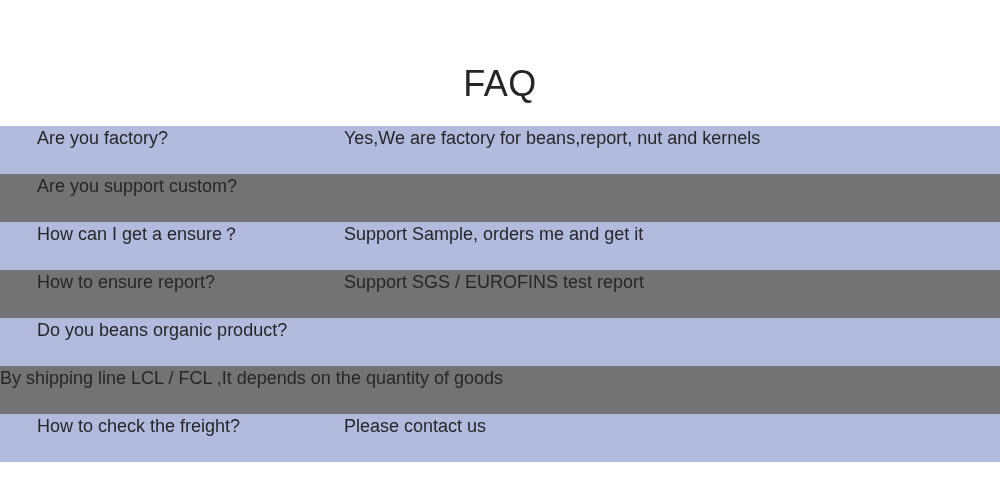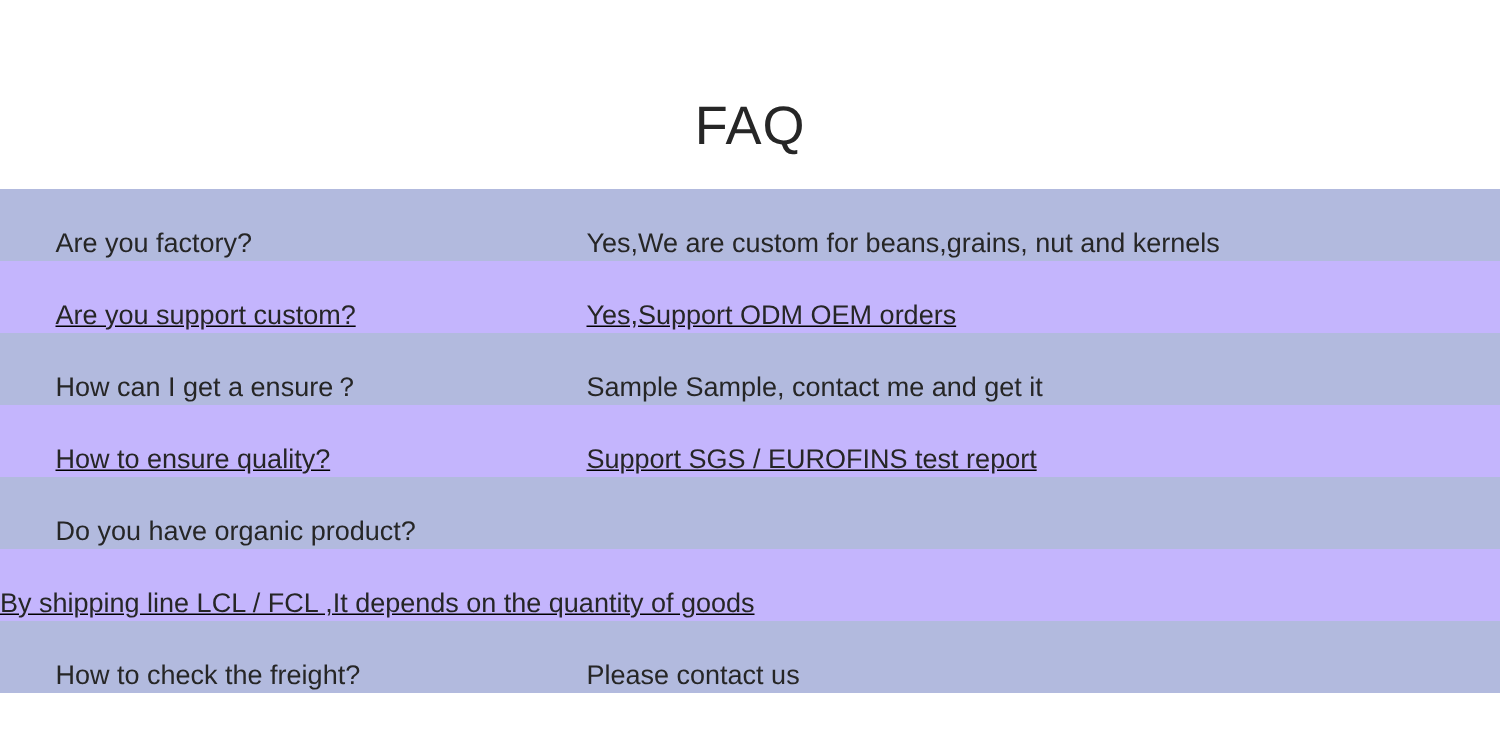--- a/index.html
+++ b/index.html
@@ -36,32 +36,30 @@
   }
   .faq-table {
     position: absolute;
     left: 0;
     top: 126px;
     width: 1000px;
   }
   .faq-row {
     position: relative;
     display: flex;
-    align-items: flex-end;
+    align-items: flex-start;
     width: 1000px;
     height: 48px;
     box-sizing: border-box;
-    gap: 47px;
   }
   .faq-row.shade-on {
     background: #b2bade;
   }
   .faq-row.shade-off {
-    background: #c4b5fd;
-    text-decoration: underline;
+    background: #737373;
   }
   .cell-question {
     flex: 0 0 auto;
     width: 344px;
     box-sizing: border-box;
     padding-left: 37px;
     padding-right: 6px;
     font-size: 18px;
     line-height: 24px;
     color: #262626;
@@ -82,40 +80,39 @@
 <body>
 
 <div class="page">
 
   <div class="faq-title">FAQ</div>
 
   <div class="faq-table">
 
     <div class="faq-row shade-on">
       <div class="cell-question">Are you factory?</div>
-      <div class="cell-answer">Yes,We are custom for beans,grains, nut and kernels</div>
+      <div class="cell-answer">Yes,We are factory for beans,report, nut and kernels</div>
     </div>
 
     <div class="faq-row shade-off">
       <div class="cell-question">Are you support custom?</div>
-      <div class="cell-answer">Yes,Support ODM OEM orders</div>
     </div>
 
     <div class="faq-row shade-on">
       <div class="cell-question">How can I get a ensure？</div>
-      <div class="cell-answer">Sample Sample, contact me and get it</div>
+      <div class="cell-answer">Support Sample, orders me and get it</div>
     </div>
 
     <div class="faq-row shade-off">
-      <div class="cell-question">How to ensure quality?</div>
+      <div class="cell-question">How to ensure report?</div>
       <div class="cell-answer">Support SGS / EUROFINS test report</div>
     </div>
 
     <div class="faq-row shade-on">
-      <div class="cell-question">Do you have organic product?</div>
+      <div class="cell-question">Do you beans organic product?</div>
     </div>
 
     <div class="faq-row shade-off">
       <div class="cell-answer">By shipping line LCL / FCL ,It depends on the quantity of goods</div>
     </div>
 
     <div class="faq-row shade-on">
       <div class="cell-question">How to check the freight?</div>
       <div class="cell-answer">Please contact us</div>
     </div>

